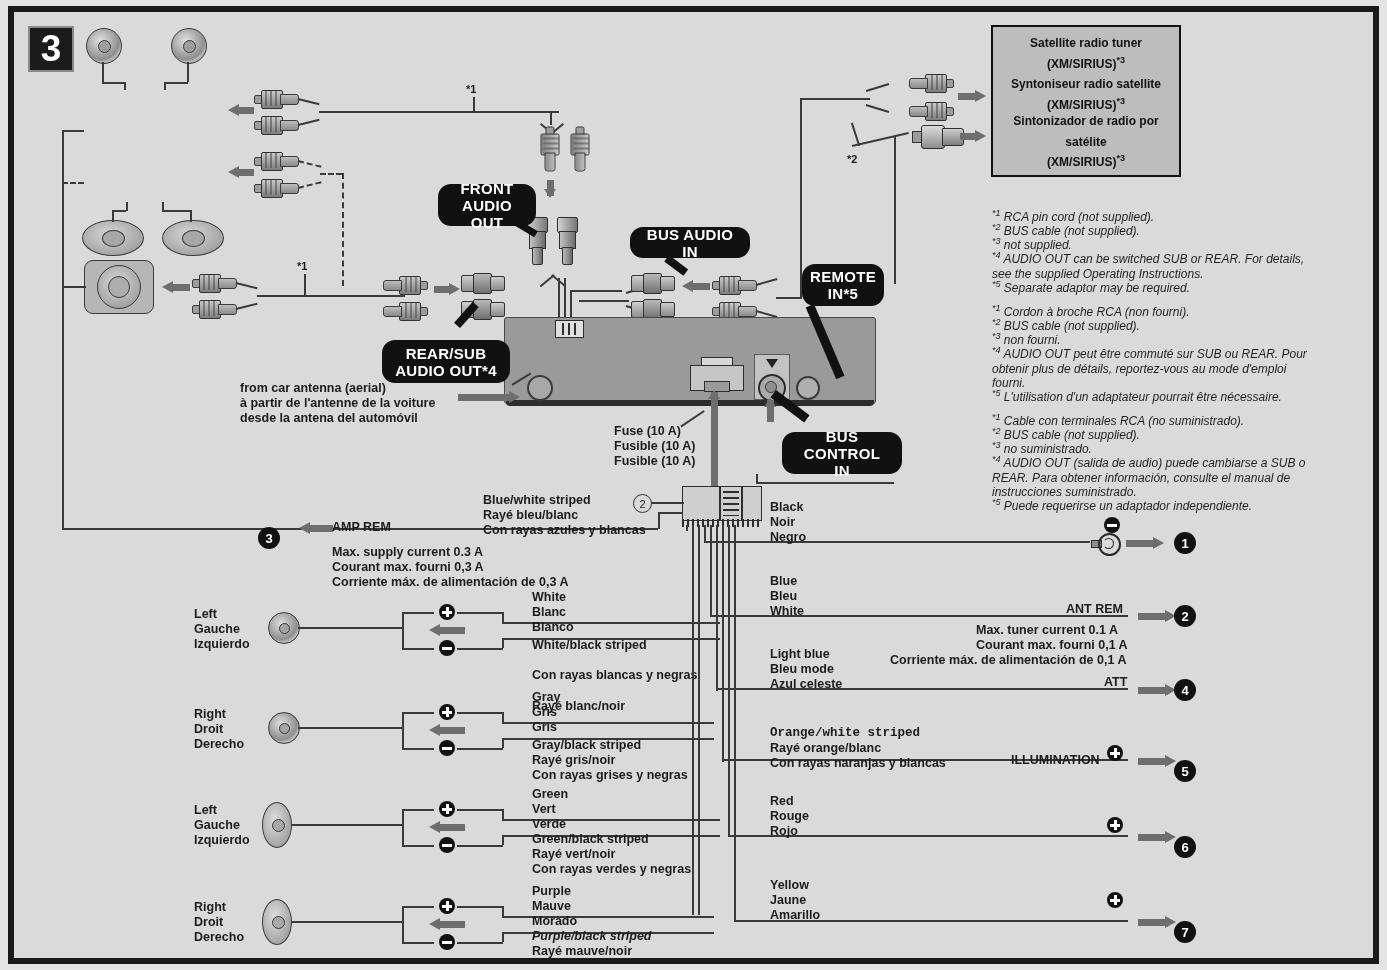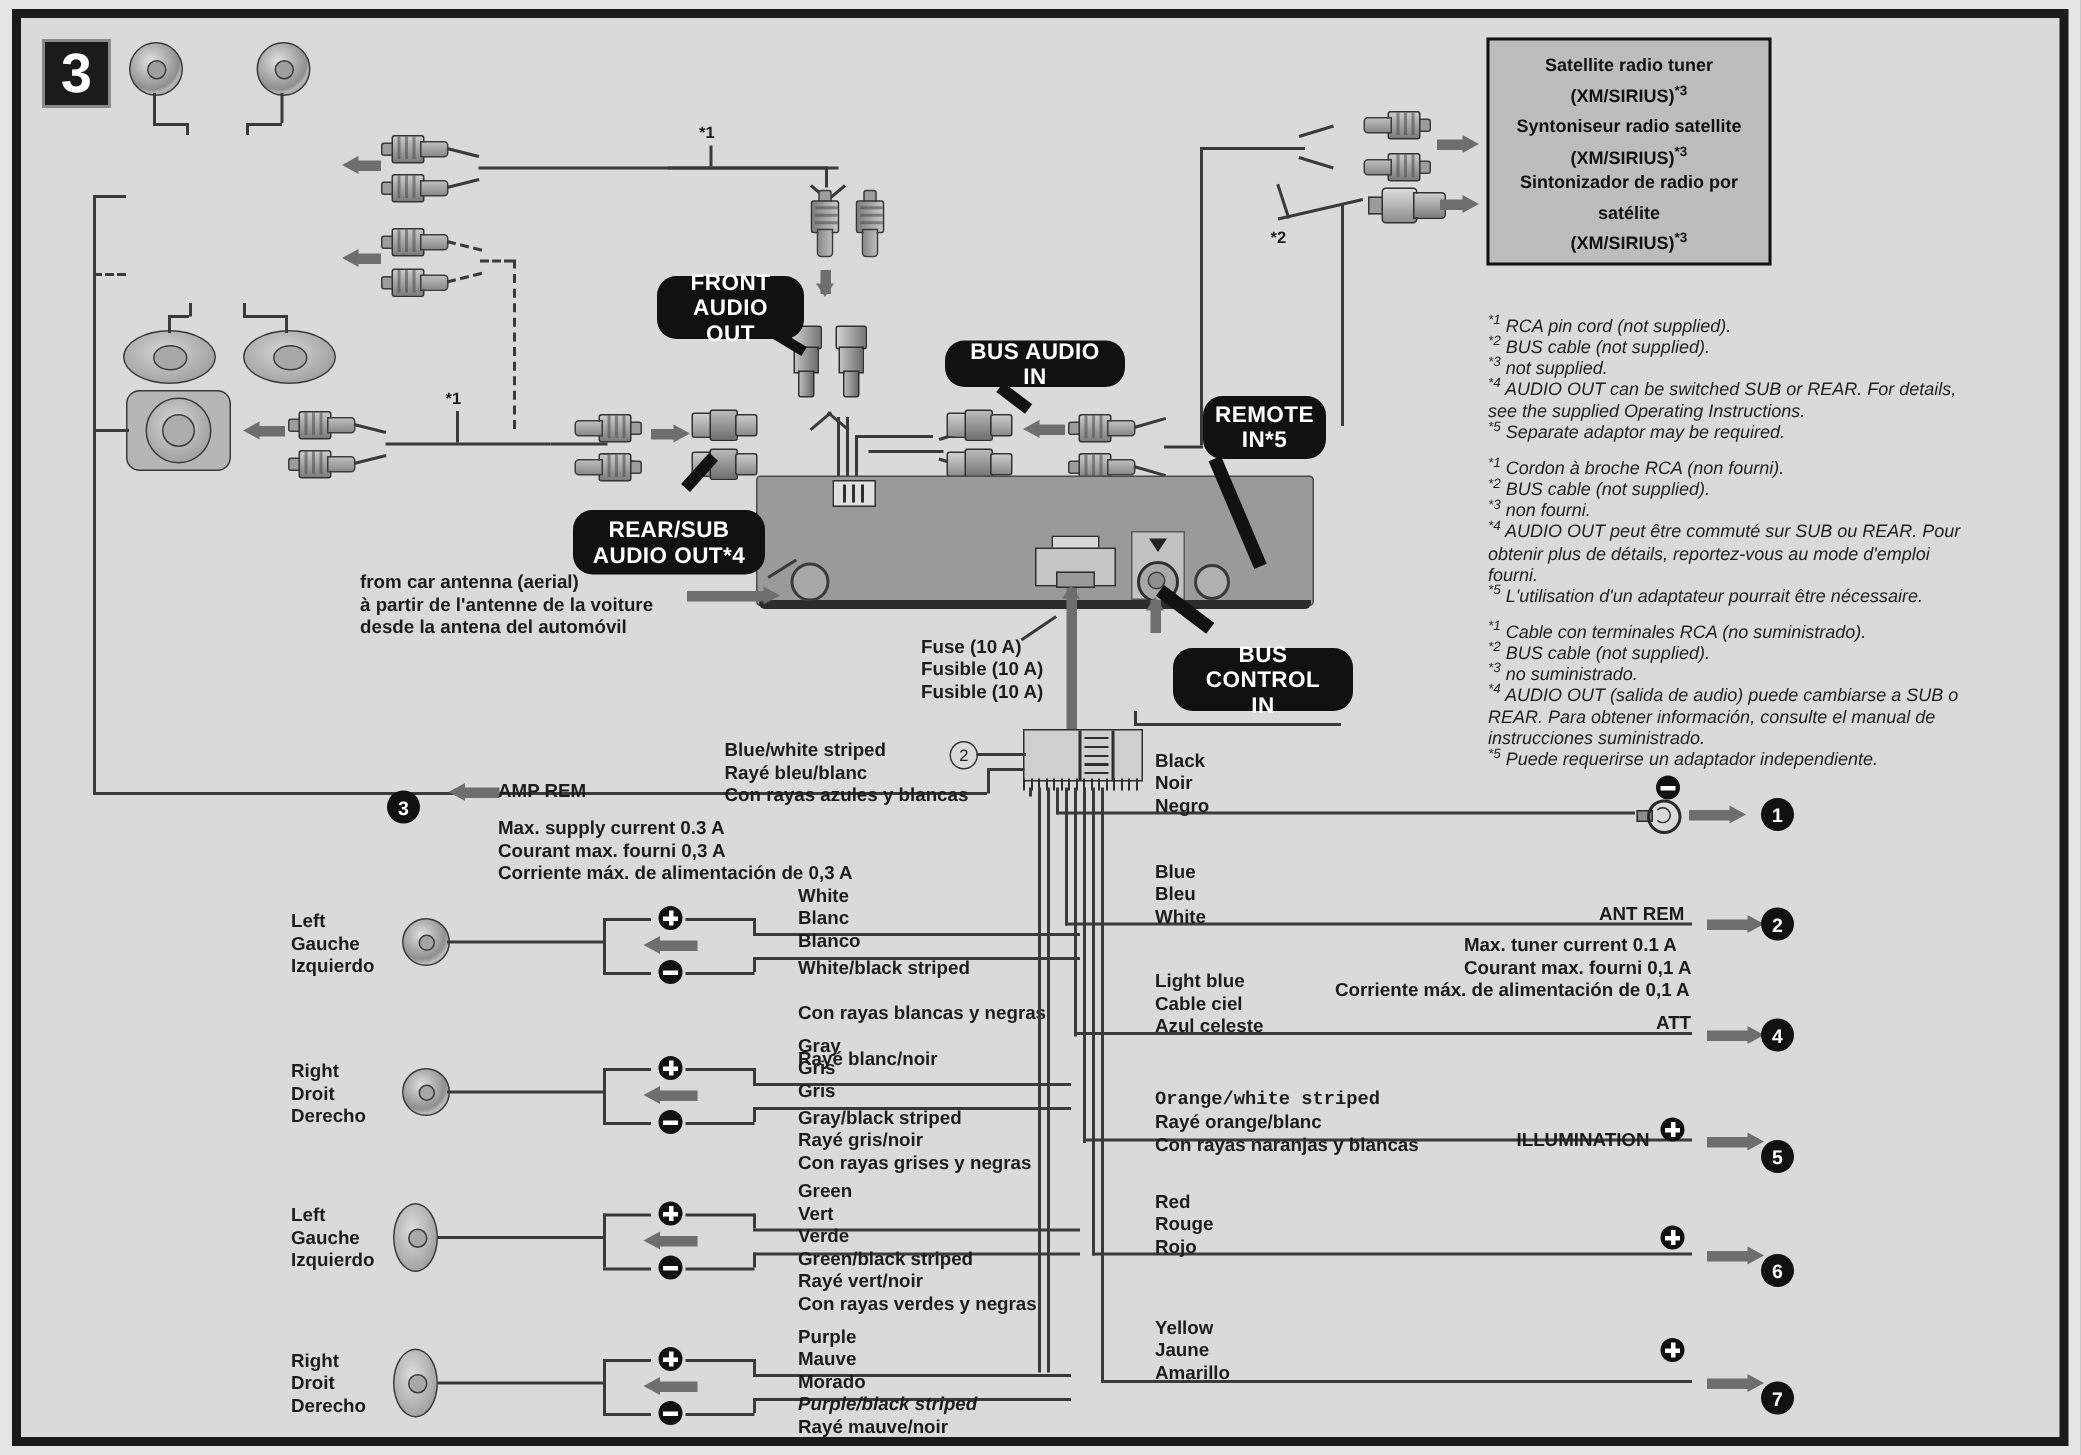--- a/index.html
+++ b/index.html
@@ -668,21 +668,21 @@
         <div class="head" style="left:27px;"></div>
       </div>
     <div class="numcirc" style="left:1160px;top:593px;">2</div>
     <div class="t" style="left:962px;top:611px;">Max. tuner current 0.1 A</div>
     <div class="t" style="left:962px;top:626px;">Courant max. fourni 0,1 A</div>
     <div class="t" style="left:876px;top:641px;">Corriente máx. de alimentación de 0,1 A</div>
 
     <div class="ln lnv" style="left:702px;top:663px;height:14px;"></div>
     <div class="ln lnh" style="left:702px;top:676px;width:412px;"></div>
     <div class="t" style="left:756px;top:635px;">Light blue</div>
-    <div class="t" style="left:756px;top:650px;">Cable ciel</div>
+    <div class="t" style="left:756px;top:650px;">Bleu mode</div>
     <div class="t" style="left:756px;top:665px;">Azul celeste</div>
     <div class="t" style="left:1090px;top:663px;">ATT</div>
     <div class="garrow right" style="left:1124px;top:672px;width:38px;">
         <div class="shaft" style="width:28px;"></div>
         <div class="head" style="left:27px;"></div>
       </div>
     <div class="numcirc" style="left:1160px;top:667px;">4</div>
 
     <div class="ln lnv" style="left:708px;top:734px;height:14px;"></div>
     <div class="ln lnh" style="left:708px;top:747px;width:406px;"></div>

